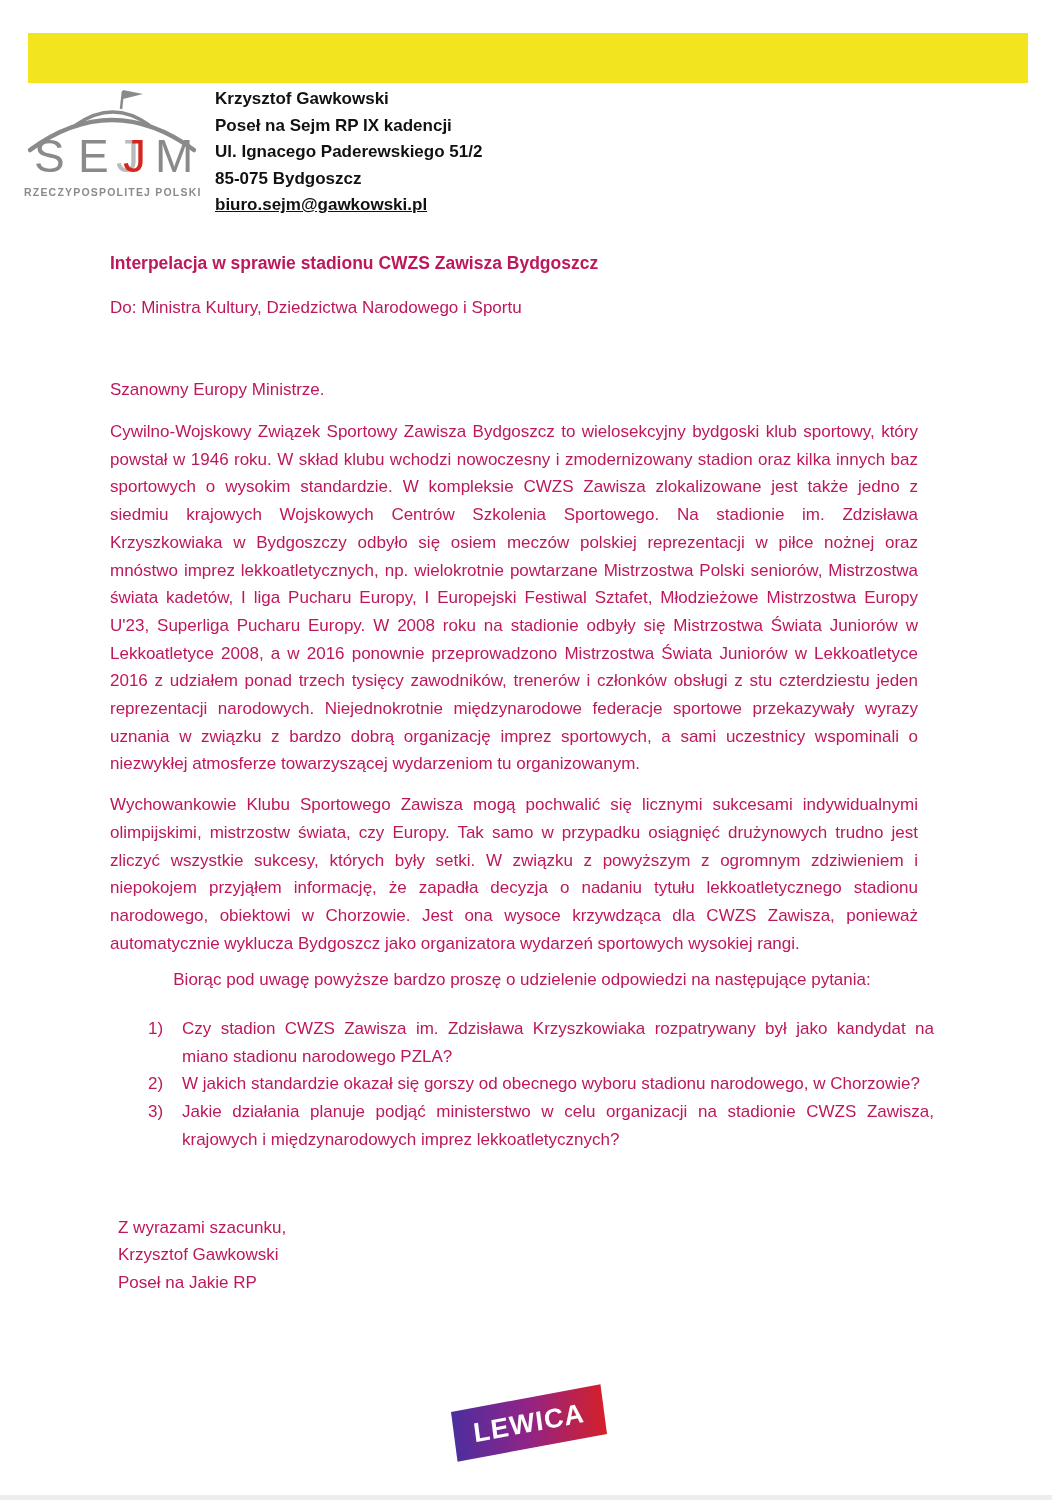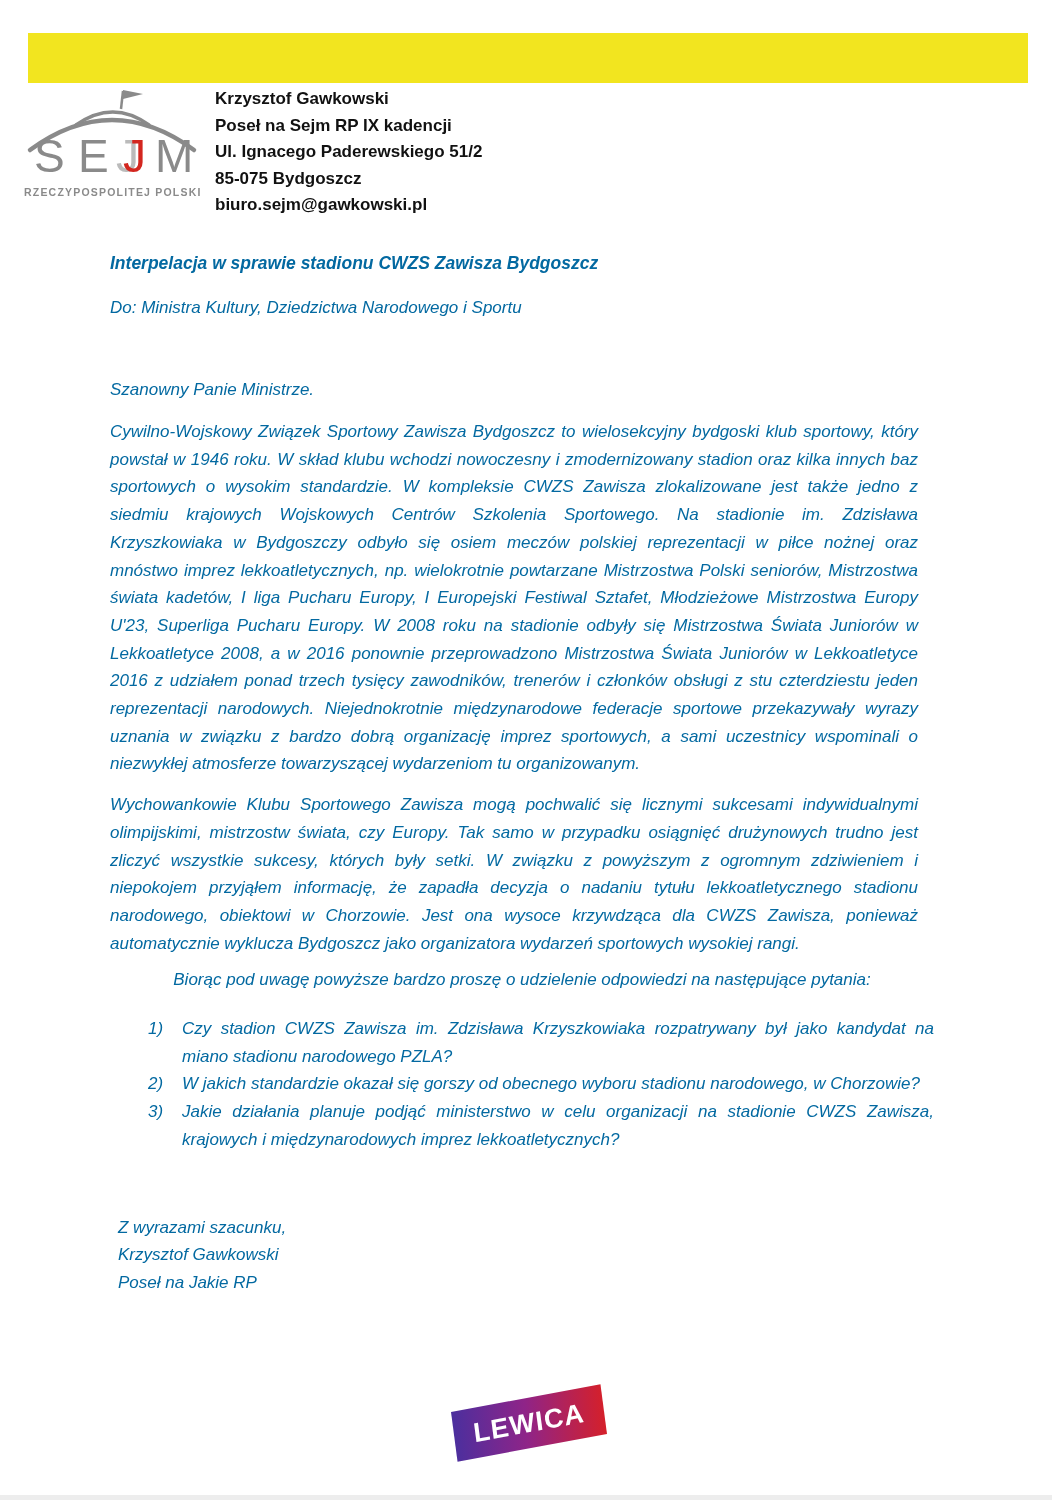--- a/index.html
+++ b/index.html
@@ -27,29 +27,28 @@
   }
   
   .sender{
     position:absolute;
     left:215px; top:86px;
     font-size:17px;
     font-weight:700;
     line-height:26.5px;
     color:#111;
   }
-  .sender .email{ cursor:pointer; }
+  .sender .email{ text-decoration:underline; cursor:pointer; }
   
   .content{
     position:absolute;
     left:110px; top:252px;
     width:824px;
     font-size:17px;
-    color:#0369a1;
-    font-style:italic;
+    color:#be185d;
   }
   .letter-title{
     font-weight:700;
     font-size:17.5px;
     line-height:22px;
     margin:0 0 23px 0;
   }
   .recipient{
     line-height:22px;
     margin:0 0 60px 0;
@@ -133,21 +132,21 @@
     <div>Krzysztof Gawkowski</div>
     <div>Poseł na Sejm RP IX kadencji</div>
     <div>Ul. Ignacego Paderewskiego 51/2</div>
     <div>85-075 Bydgoszcz</div>
     <div class="email">biuro.sejm@gawkowski.pl</div>
   </div>
 
   <div class="content">
     <p class="letter-title">Interpelacja w sprawie stadionu CWZS Zawisza Bydgoszcz</p>
     <p class="recipient">Do: Ministra Kultury, Dziedzictwa Narodowego i Sportu</p>
-    <p class="salutation">Szanowny Panie Ministrze.</p>
+    <p class="salutation">Szanowny Europy Ministrze.</p>
     <p class="para p1">Cywilno-Wojskowy Związek Sportowy Zawisza Bydgoszcz to wielosekcyjny bydgoski klub sportowy, który powstał w 1946 roku. W skład klubu wchodzi nowoczesny i zmodernizowany stadion oraz kilka innych baz sportowych o wysokim standardzie. W kompleksie CWZS Zawisza zlokalizowane jest także jedno z siedmiu krajowych Wojskowych Centrów Szkolenia Sportowego. Na stadionie im. Zdzisława Krzyszkowiaka w Bydgoszczy odbyło się osiem meczów polskiej reprezentacji w piłce nożnej oraz mnóstwo imprez lekkoatletycznych, np. wielokrotnie powtarzane Mistrzostwa Polski seniorów, Mistrzostwa świata kadetów, I liga Pucharu Europy, I Europejski Festiwal Sztafet, Młodzieżowe Mistrzostwa Europy U'23, Superliga Pucharu Europy. W 2008 roku na stadionie odbyły się Mistrzostwa Świata Juniorów w Lekkoatletyce 2008, a w 2016 ponownie przeprowadzono Mistrzostwa Świata Juniorów w Lekkoatletyce 2016 z udziałem ponad trzech tysięcy zawodników, trenerów i członków obsługi z stu czterdziestu jeden reprezentacji narodowych. Niejednokrotnie międzynarodowe federacje sportowe przekazywały wyrazy uznania w związku z bardzo dobrą organizację imprez sportowych, a sami uczestnicy wspominali o niezwykłej atmosferze towarzyszącej wydarzeniom tu organizowanym.</p>
     <p class="para p2">Wychowankowie Klubu Sportowego Zawisza mogą pochwalić się licznymi sukcesami indywidualnymi olimpijskimi, mistrzostw świata, czy Europy. Tak samo w przypadku osiągnięć drużynowych trudno jest zliczyć wszystkie sukcesy, których były setki. W związku z powyższym z ogromnym zdziwieniem i niepokojem przyjąłem informację, że zapadła decyzja o nadaniu tytułu lekkoatletycznego stadionu narodowego, obiektowi w Chorzowie. Jest ona wysoce krzywdząca dla CWZS Zawisza, ponieważ automatycznie wyklucza Bydgoszcz jako organizatora wydarzeń sportowych wysokiej rangi.</p>
     <p class="intro-line">Biorąc pod uwagę powyższe bardzo proszę o udzielenie odpowiedzi na następujące pytania:</p>
 
     <div class="q-list">
       <div class="q-item">
         <span class="q-num">1)</span>
         <span class="q-text">Czy stadion CWZS Zawisza im. Zdzisława Krzyszkowiaka rozpatrywany był jako kandydat na miano stadionu narodowego PZLA?</span>
       </div>
       <div class="q-item">

